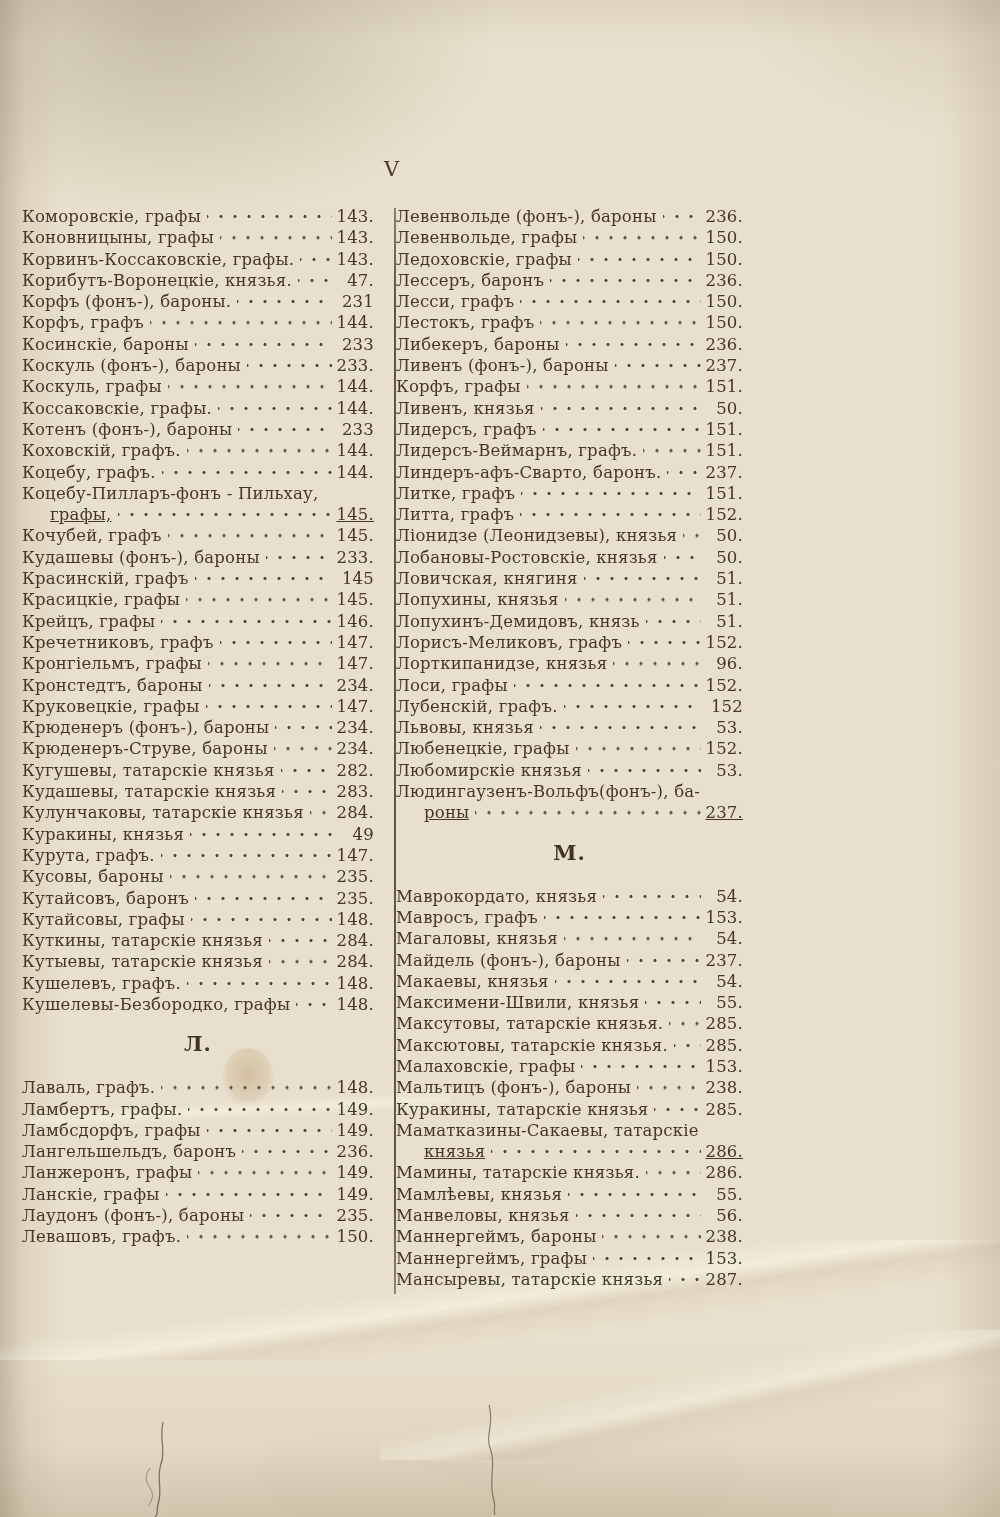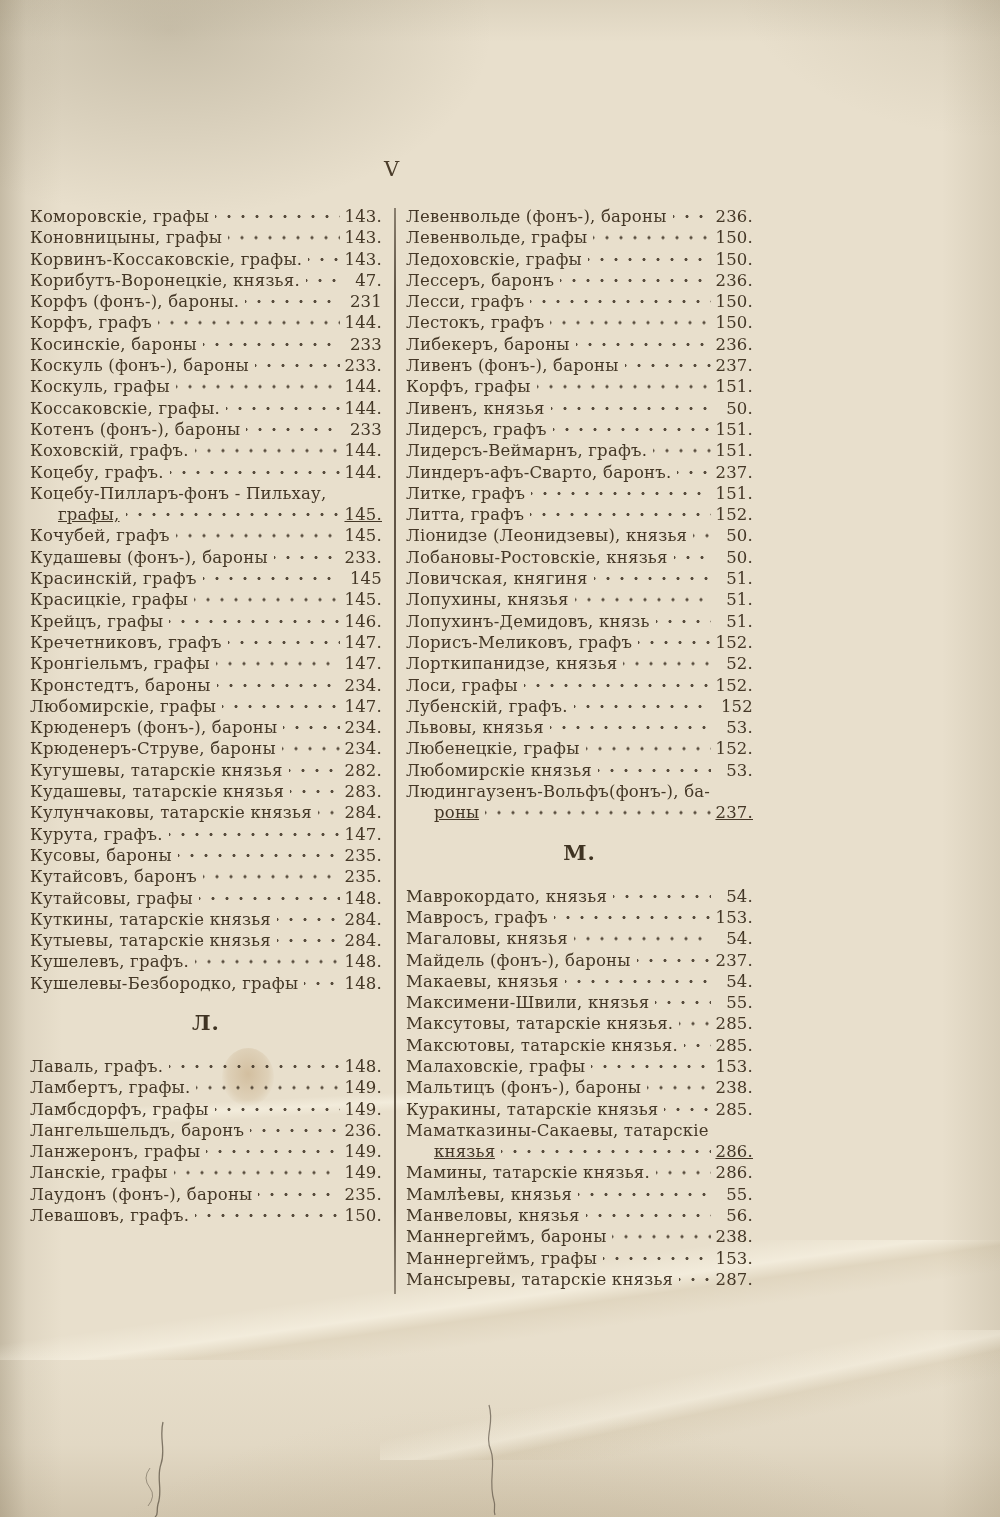--- a/index.html
+++ b/index.html
@@ -44,22 +44,22 @@
   .cracks{position:absolute;left:0;top:0;pointer-events:none;}
   
   .page-roman{
     position:absolute;left:0;top:157px;width:784px;
     text-align:center;font-size:21px;letter-spacing:1px;color:#4a3c2a;
   }
   
   .col{
     position:absolute;top:206px;font-size:16.5px;letter-spacing:0.2px;
   }
-  .col.left{left:30px;width:352px;}
-  .col.right{left:406px;width:347px;}
+  .col.left{left:22px;width:352px;}
+  .col.right{left:396px;width:347px;}
   .divider{
     position:absolute;left:394px;top:208px;width:2px;height:1086px;
     background:linear-gradient(180deg, rgba(62,50,36,0.55), rgba(62,50,36,0.8) 8%, rgba(62,50,36,0.8) 92%, rgba(62,50,36,0.5));
   }
   .row{
     display:flex;align-items:baseline;line-height:21.3px;height:21.3px;
     white-space:nowrap;
   }
   .row .name{flex:0 0 auto;min-width:0;overflow:hidden;}
   .row .leader{
@@ -227,21 +227,21 @@
       </div>
 
       <div class="row">
         <span class="name">Кронстедтъ, бароны</span>
         <span class="leader"></span>
         <span class="page-num">234.</span>
       </div>
 
 
       <div class="row">
-        <span class="name">Любомирскіе, графы</span>
+        <span class="name">Круковецкіе, графы</span>
         <span class="leader"></span>
         <span class="page-num">147.</span>
       </div>
 
       <div class="row">
         <span class="name">Крюденеръ (фонъ-), бароны</span>
         <span class="leader"></span>
         <span class="page-num">234.</span>
       </div>
 
@@ -262,20 +262,25 @@
         <span class="leader"></span>
         <span class="page-num">283.</span>
       </div>
 
       <div class="row">
         <span class="name">Кулунчаковы, татарскіе князья</span>
         <span class="leader"></span>
         <span class="page-num">284.</span>
       </div>
 
+      <div class="row">
+        <span class="name">Куракины, князья</span>
+        <span class="leader"></span>
+        <span class="page-num">49</span>
+      </div>
 
       <div class="row">
         <span class="name">Курута, графъ.</span>
         <span class="leader"></span>
         <span class="page-num">147.</span>
       </div>
 
       <div class="row">
         <span class="name">Кусовы, бароны</span>
         <span class="leader"></span>
@@ -494,21 +499,21 @@
 
       <div class="row">
         <span class="name">Лорисъ-Меликовъ, графъ</span>
         <span class="leader"></span>
         <span class="page-num">152.</span>
       </div>
 
       <div class="row">
         <span class="name">Лорткипанидзе, князья</span>
         <span class="leader"></span>
-        <span class="page-num">52.</span>
+        <span class="page-num">96.</span>
       </div>
 
       <div class="row">
         <span class="name">Лоси, графы</span>
         <span class="leader"></span>
         <span class="page-num">152.</span>
       </div>
 
       <div class="row">
         <span class="name">Лубенскій, графъ.</span>

